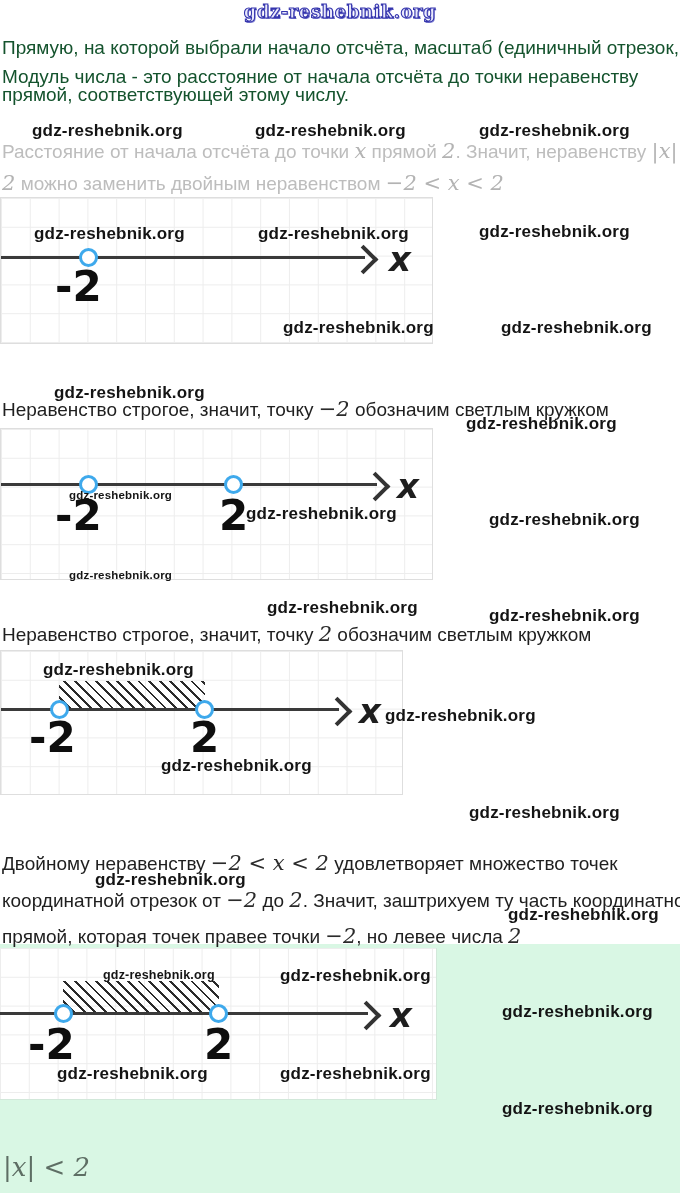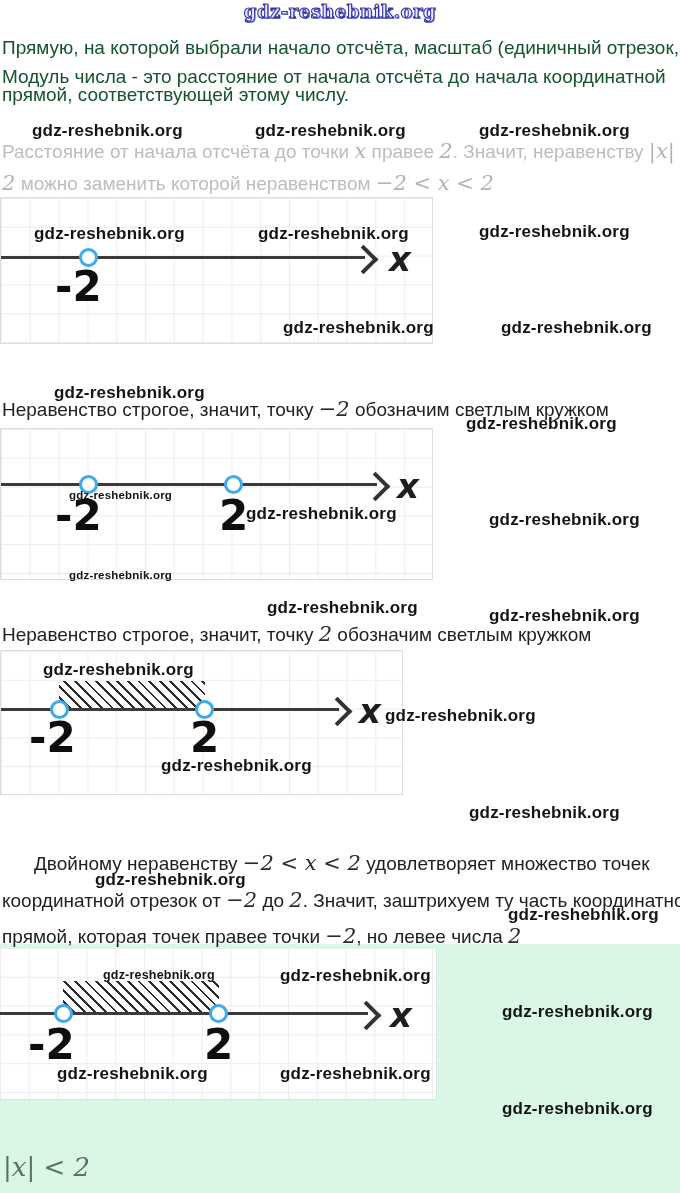--- a/index.html
+++ b/index.html
@@ -72,32 +72,32 @@
     position:absolute;left:3px;top:208px;font-family:"DejaVu Serif",serif;
     font-style:italic;font-size:26px;color:#5e6e64;z-index:4;
   }
 </style>
 </head>
 <body>
 
 <div class="title">gdz-reshebnik.org</div>
 
 <div class="para light" style="top:37px;">Прямую, на которой выбрали начало отсчёта, масштаб (единичный отрезок,</div>
-<div class="para light" style="top:66px;">Модуль числа - это расстояние от начала отсчёта до начала координатной</div>
+<div class="para light" style="top:66px;">Модуль числа - это расстояние от начала отсчёта до точки неравенству</div>
 <div class="para light" style="top:84px;">прямой, соответствующей этому числу.</div>
 
 <div class="wm" style="left:32px;top:121px;">gdz-reshebnik.org</div>
 <div class="wm" style="left:255px;top:121px;">gdz-reshebnik.org</div>
 <div class="wm" style="left:479px;top:121px;">gdz-reshebnik.org</div>
 
 <div class="para mid" style="top:139px;">
-  <span>Расстояние от начала отсчёта до точки </span><span class="m">x</span><span> правее </span><span class="m">2</span><span>. Значит, неравенству </span><span class="m">|x| &lt;</span>
+  <span>Расстояние от начала отсчёта до точки </span><span class="m">x</span><span> прямой </span><span class="m">2</span><span>. Значит, неравенству </span><span class="m">|x| &lt;</span>
 </div>
 <div class="para mid" style="top:171px;">
-  <span class="m">2</span><span> можно заменить которой неравенством </span><span class="m">−2 &lt; x &lt; 2</span>
+  <span class="m">2</span><span> можно заменить двойным неравенством </span><span class="m">−2 &lt; x &lt; 2</span>
 </div>
 
 <div class="graph" style="top:197px;width:433px;height:147px;">
   <div class="wm" style="left:33px;top:26px;">gdz-reshebnik.org</div>
   <div class="wm" style="left:257px;top:26px;">gdz-reshebnik.org</div>
   <div class="wm" style="left:282px;top:120px;">gdz-reshebnik.org</div>
   <div class="nline" style="top:58px;width:364px;"></div>
   <div class="chev" style="left:352px;top:51px;"></div>
   <div class="xlab" style="left:388px;top:44px;">x</div>
   <div class="pt" style="left:78px;top:50px;"></div>
@@ -140,21 +140,21 @@
   <div class="xlab" style="left:358px;top:43px;">x</div>
   <div class="pt" style="left:49px;top:49px;"></div>
   <div class="pt" style="left:194px;top:49px;"></div>
   <div class="numlab" style="left:28px;top:66px;">-2</div>
   <div class="numlab" style="left:189px;top:66px;">2</div>
   <div class="wm" style="left:160px;top:105px;">gdz-reshebnik.org</div>
 </div>
 <div class="wm" style="left:385px;top:706px;">gdz-reshebnik.org</div>
 <div class="wm" style="left:469px;top:803px;">gdz-reshebnik.org</div>
 
-<div class="para dark" style="top:851px;margin-left:32px;">
+<div class="para dark" style="top:851px;">
   <span>Двойному неравенству </span><span class="m">−2 &lt; x &lt; 2</span><span> удовлетворяет множество точек</span>
 </div>
 <div class="wm" style="left:95px;top:870px;">gdz-reshebnik.org</div>
 <div class="para dark" style="top:888px;">
   <span>координатной отрезок от </span><span class="m">−2</span><span> до </span><span class="m">2</span><span>. Значит, заштрихуем ту часть координатной</span>
 </div>
 <div class="wm" style="left:508px;top:905px;">gdz-reshebnik.org</div>
 <div class="para dark" style="top:924px;">
   <span>прямой, которая точек правее точки </span><span class="m">−2</span><span>, но левее числа </span><span class="m">2</span>
 </div>

